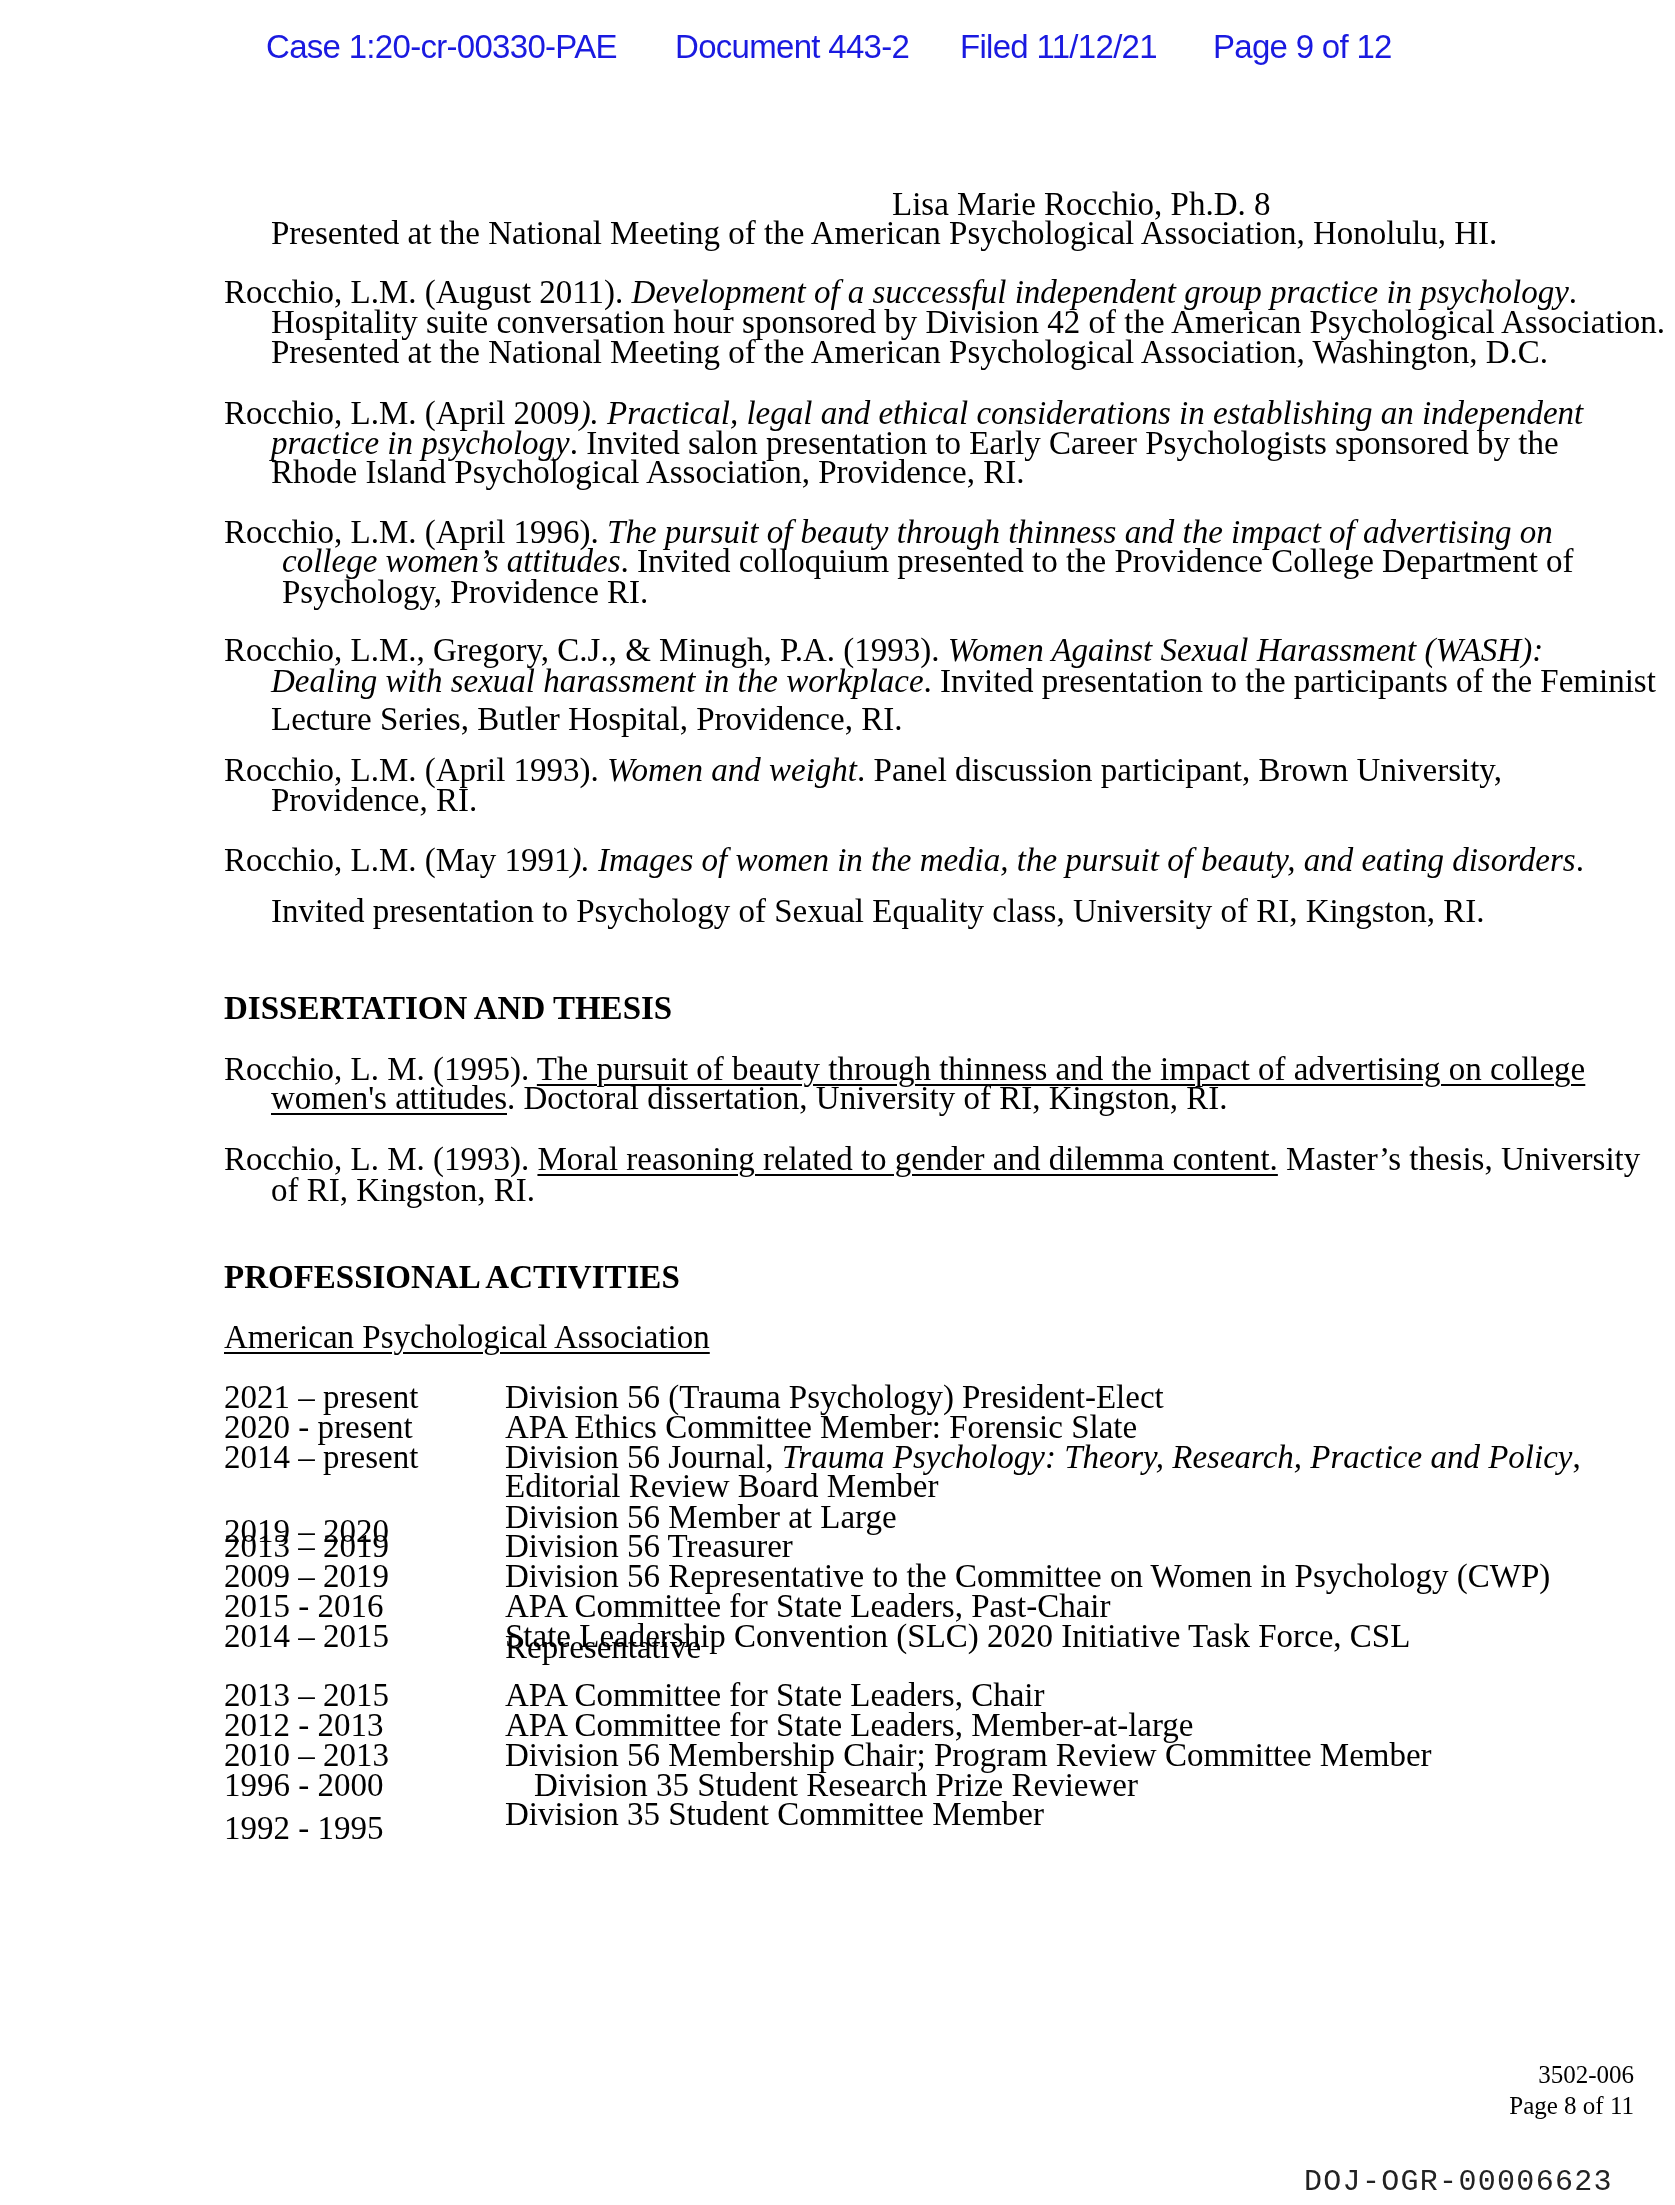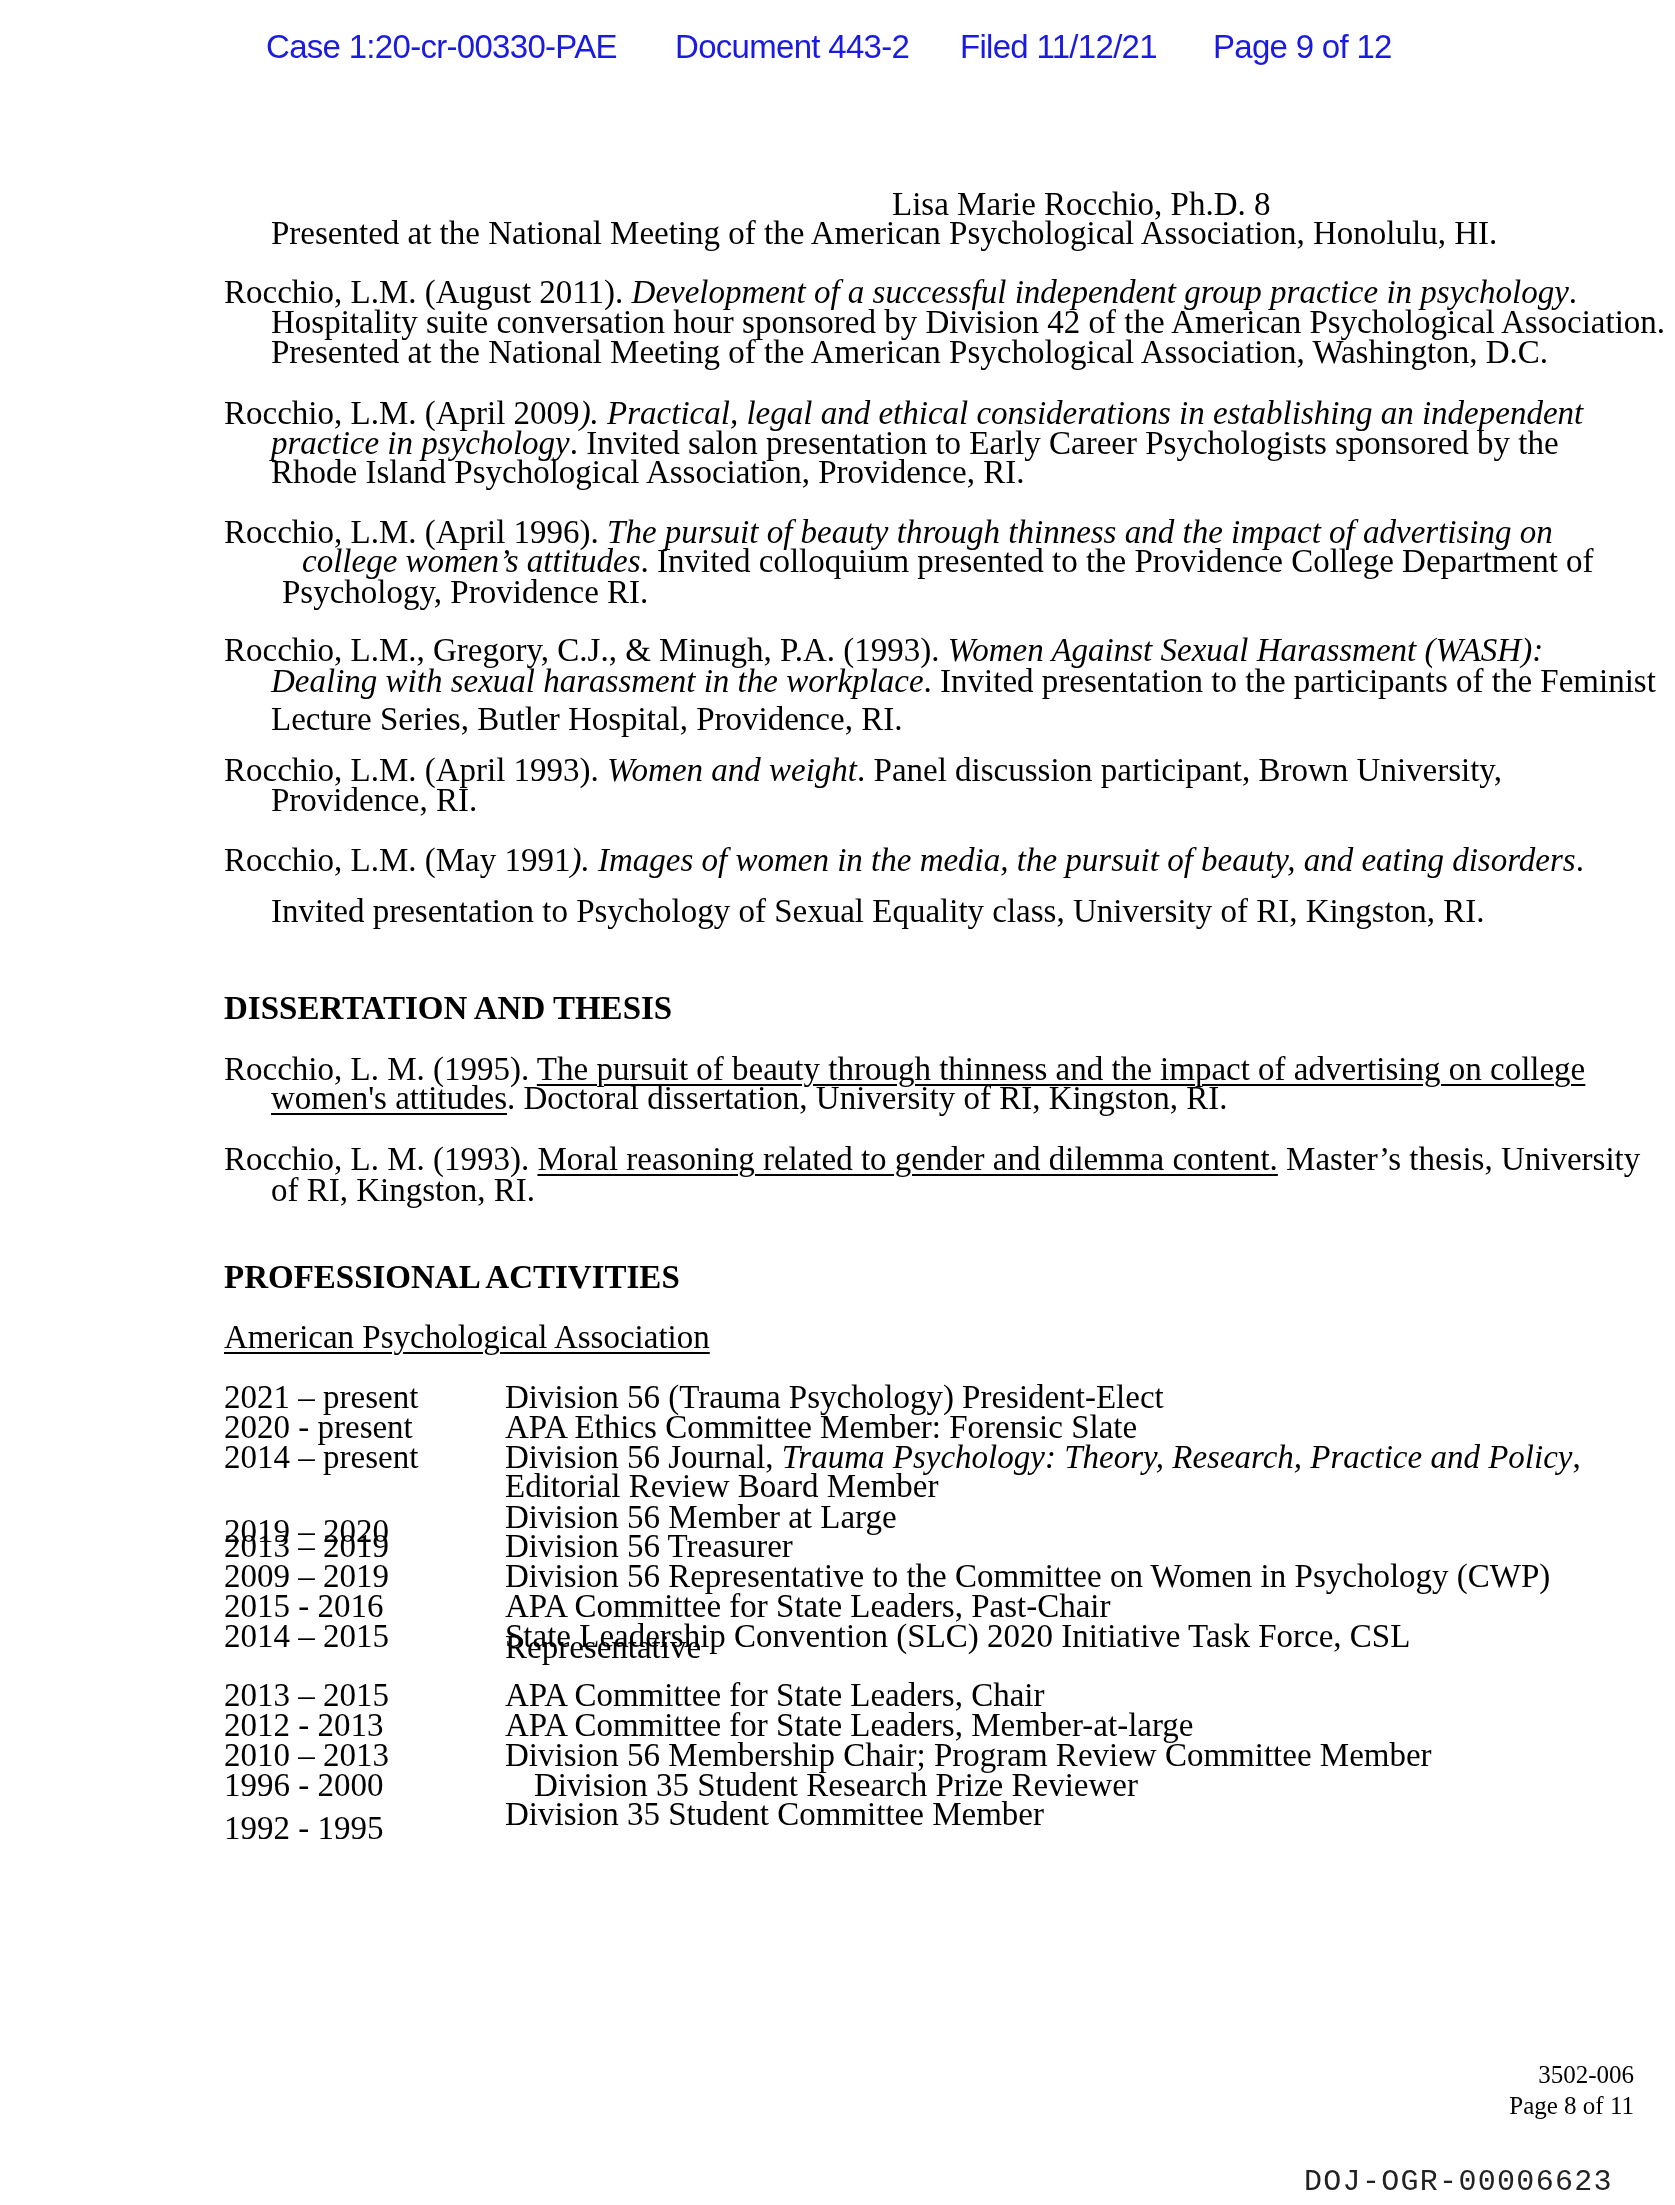--- a/index.html
+++ b/index.html
@@ -32,21 +32,21 @@
 
 <div id="presentations">
     <div class="line" style="left: 271px; top: 218px;"><span>Presented at the National Meeting of the American Psychological Association, Honolulu, HI.</span></div>
     <div class="line" style="left: 224px; top: 277px;"><span>Rocchio, L.M. (August 2011).  </span><span class="i">Development of a successful independent group practice in psychology</span><span>.</span></div>
     <div class="line" style="left: 271px; top: 307px;"><span>Hospitality suite conversation hour sponsored by Division 42 of the American Psychological Association.</span></div>
     <div class="line" style="left: 271px; top: 337px;"><span>Presented at the National Meeting of the American Psychological Association, Washington, D.C.</span></div>
     <div class="line" style="left: 224px; top: 398px;"><span>Rocchio, L.M. (April 2009</span><span class="i">). Practical, legal and ethical considerations in establishing an independent</span></div>
     <div class="line" style="left: 271px; top: 428px;"><span class="i">practice in psychology</span><span>.  Invited salon presentation to Early Career Psychologists sponsored by the</span></div>
     <div class="line" style="left: 271px; top: 457px;"><span>Rhode Island Psychological Association, Providence, RI.</span></div>
     <div class="line" style="left: 224px; top: 517px;"><span>Rocchio, L.M. (April 1996).  </span><span class="i">The pursuit of beauty through thinness and the impact of advertising on</span></div>
-    <div class="line" style="left: 282px; top: 546px; margin-left: 20px;"><span class="i">college women’s attitudes</span><span>.  Invited colloquium presented to the Providence College Department of</span></div>
+    <div class="line" style="left: 282px; top: 546px;"><span class="i">college women’s attitudes</span><span>.  Invited colloquium presented to the Providence College Department of</span></div>
     <div class="line" style="left: 282px; top: 577px;"><span>Psychology, Providence RI.</span></div>
     <div class="line" style="left: 224px; top: 635px;"><span>Rocchio, L.M., Gregory, C.J., &amp; Minugh, P.A. (1993). </span><span class="i">Women Against Sexual Harassment (WASH):</span></div>
     <div class="line" style="left: 271px; top: 666px;"><span class="i">Dealing with sexual harassment in the workplace</span><span>. Invited presentation to the participants of the Feminist</span></div>
     <div class="line" style="left: 271px; top: 704px;"><span>Lecture Series, Butler Hospital, Providence, RI.</span></div>
     <div class="line" style="left: 224px; top: 755px;"><span>Rocchio, L.M. (April 1993). </span><span class="i">Women and weight</span><span>.  Panel discussion participant, Brown University,</span></div>
     <div class="line" style="left: 271px; top: 785px;"><span>Providence, RI.</span></div>
     <div class="line" style="left: 224px; top: 845px;"><span>Rocchio, L.M. (May 1991</span><span class="i">). Images of women in the media, the pursuit of beauty, and eating disorders</span><span>.</span></div>
     <div class="line" style="left: 271px; top: 896px;"><span>Invited presentation to Psychology of Sexual Equality class, University of RI, Kingston, RI.</span></div>
   </div>
 

